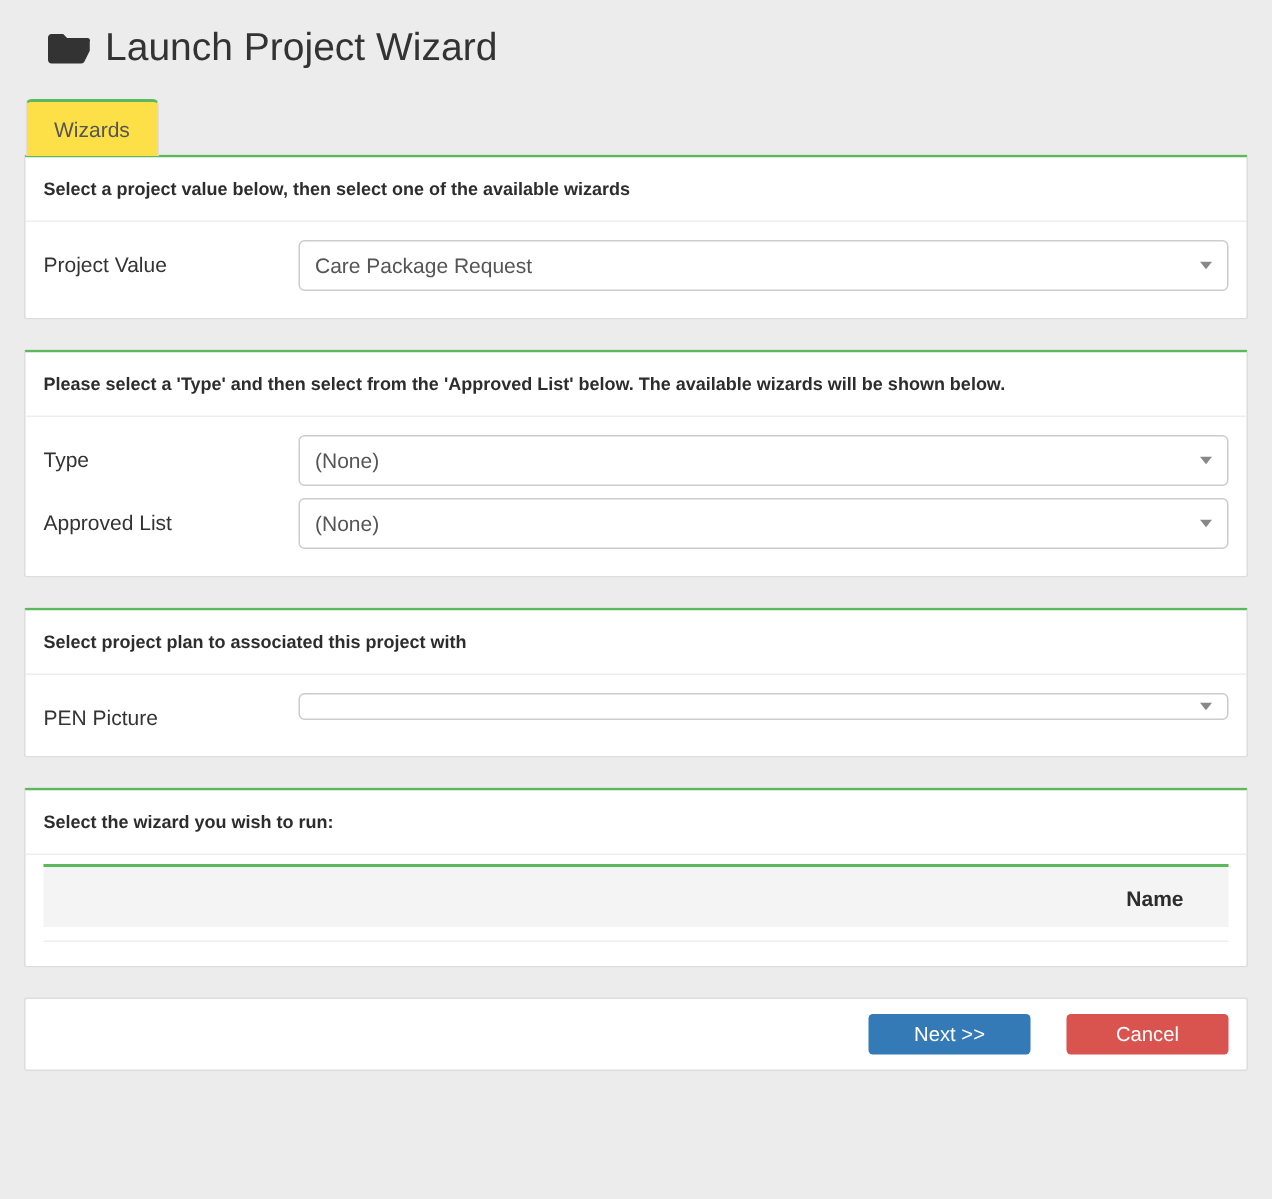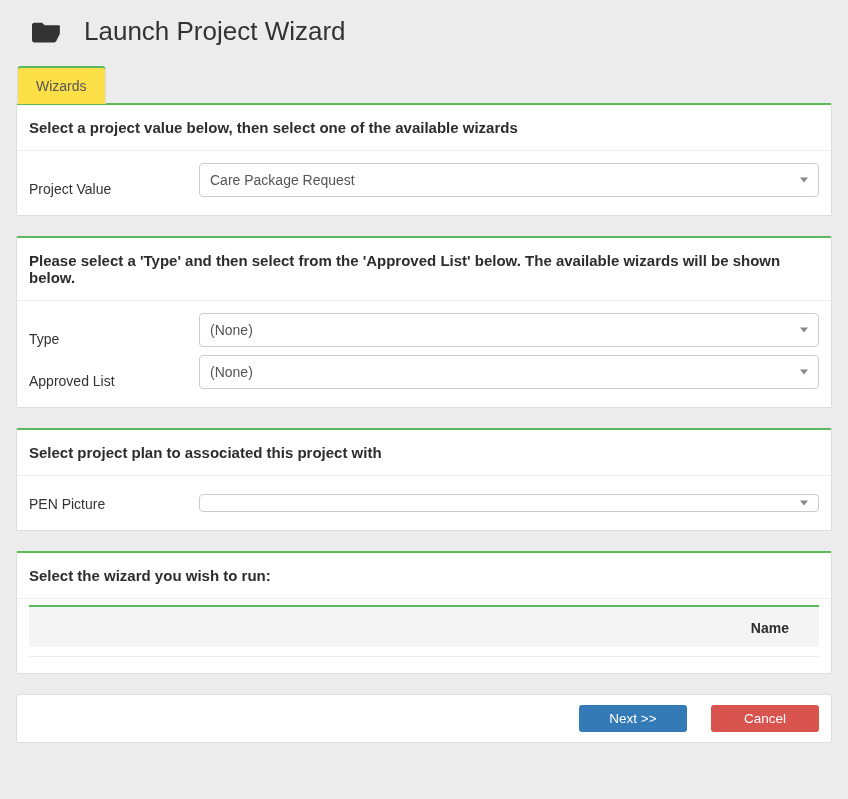--- a/index.html
+++ b/index.html
@@ -9,21 +9,21 @@
     color: #333;
     width: 848px;
     font-size: 14px;
   }
   .page {
     padding: 16px;
   }
   .page-title {
     display: flex;
     align-items: center;
-    gap: 24px;
+    gap: 10px;
     margin-bottom: 18px;
     padding-left: 16px;
   }
   .page-title h1 {
     font-size: 26px;
     font-weight: 400;
     color: #333;
   }
   .folder-icon svg { width: 28px; height: 28px; fill:#333; display:block;}
   .tab-row {
@@ -52,29 +52,29 @@
     margin-bottom: 20px;
   }
   .panel-tabbed {
     border-top: 2px solid #5cb85c;
   }
   .panel-heading {
     padding: 14px 12px;
     font-weight: 700;
     color: #2d2d2d;
     border-bottom: 1px solid #eee;
-    font-size: 15px;
+    font-size: 12px;
   }
   .panel-body {
     padding: 12px 12px 18px 12px;
   }
   .form-row {
     display: flex;
     margin-bottom: 8px;
-    align-items: flex-end;
+    align-items: flex-start;
   }
   .form-row:last-child { margin-bottom: 0; }
   .label {
     flex: 0 0 170px;
     padding-top: 8px;
     color: #333;
   }
   .select-wrap {
     flex: 1;
     position: relative;

